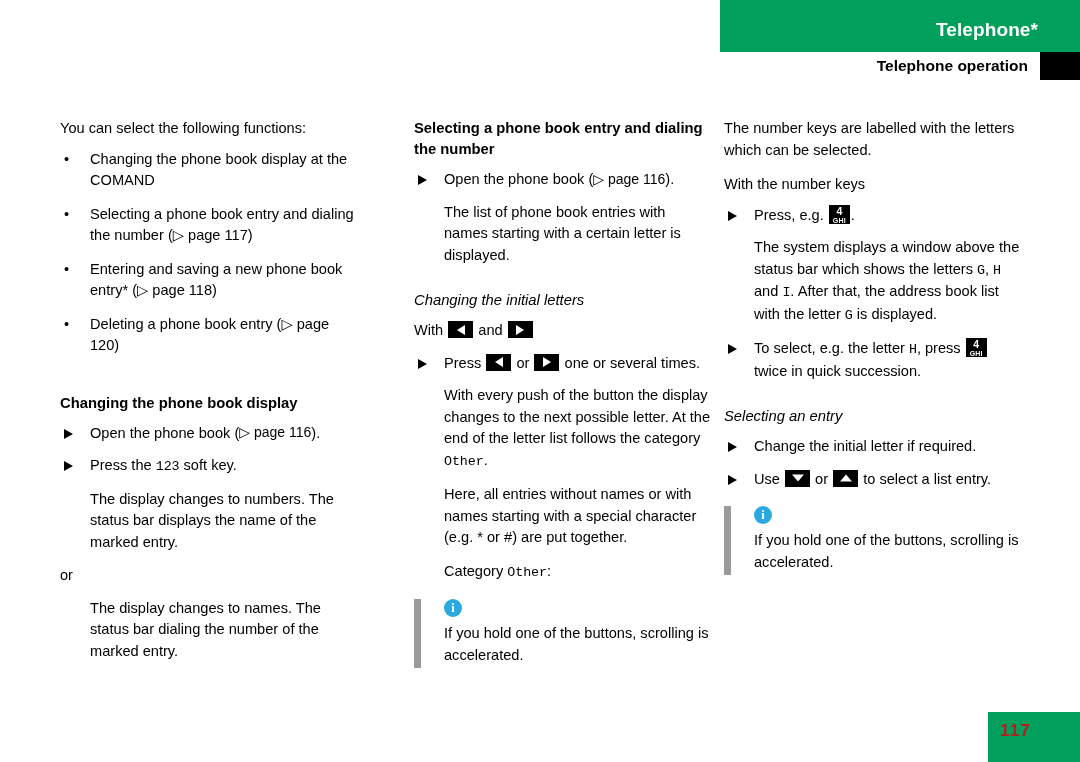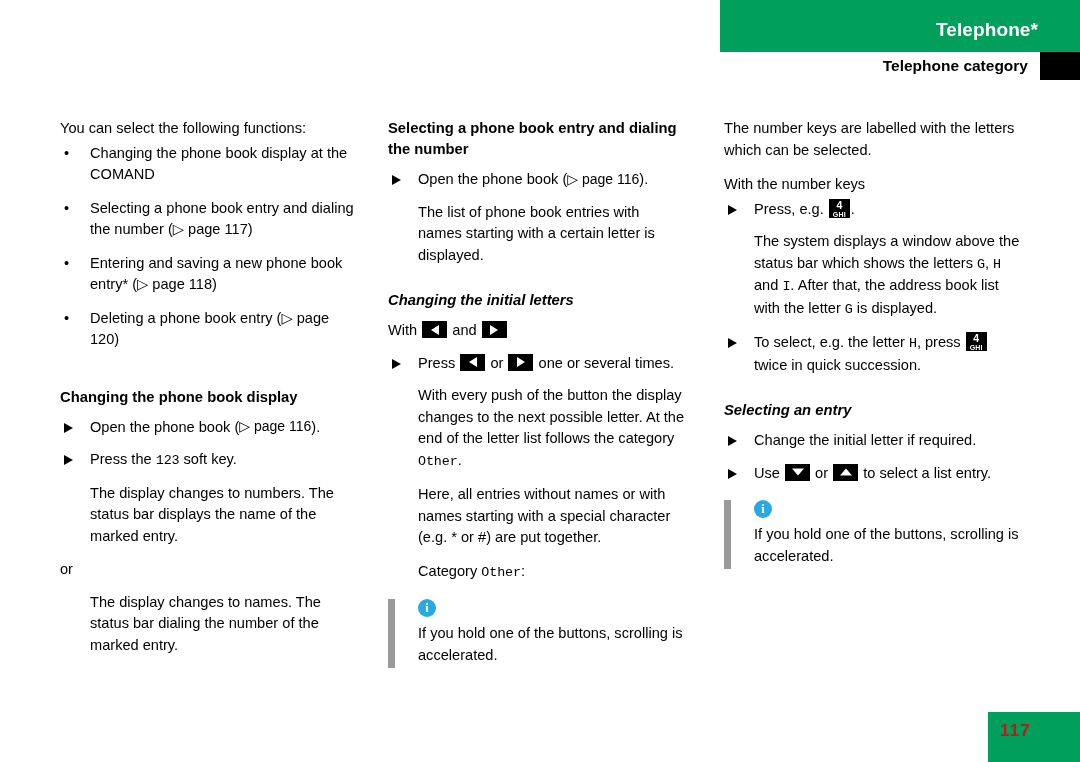--- a/index.html
+++ b/index.html
@@ -73,41 +73,41 @@
     letter-spacing: 1.2px;
   }
 
   
   .column {
     position: absolute;
     top: 118px;
     width: 298px;
   }
   #column-left  { left: 60px; }
-  #column-mid   { left: 388px; }
+  #column-mid   { left: 414px; }
   #column-right { left: 724px; }
 
   
   .para {
     font-size: 14.6px;
     line-height: 21.5px;
     margin: 0 0 13px 0;
   }
-  .para.tight { margin-bottom: 3px; }
+  .para.tight { margin-bottom: 9px; }
   .heading-bold {
     font-size: 14.8px;
     line-height: 21px;
     font-weight: bold;
     margin: 0 0 9px 0;
   }
   .heading-bold.spaced-top { margin-top: 36px; }
   .heading-italic {
     font-size: 14.8px;
     line-height: 21px;
-    font-weight: bold;
+    font-weight: normal;
     font-style: italic;
     margin: 0 0 9px 0;
   }
   .heading-italic.spaced-top { margin-top: 24px; }
 
   
   .bullet-row {
     position: relative;
     padding-left: 30px;
     font-size: 14.6px;
@@ -266,21 +266,21 @@
     font-size: 14.6px;
     line-height: 21.5px;
     padding-bottom: 2px;
   }
 </style>
 </head>
 <body>
 
 <div id="header-green-bar"></div>
 <div id="header-chapter-title">Telephone*</div>
-<div id="header-section-title">Telephone category</div>
+<div id="header-section-title">Telephone operation</div>
 <div id="header-black-tab"></div>
 
 <div class="column" id="column-left">
 
   <div class="para tight">You can select the following functions:</div>
 
   <div class="bullet-row">
     <span class="bullet-dot">•</span>
     <span>Changing the phone book display at the COMAND</span>
   </div>

